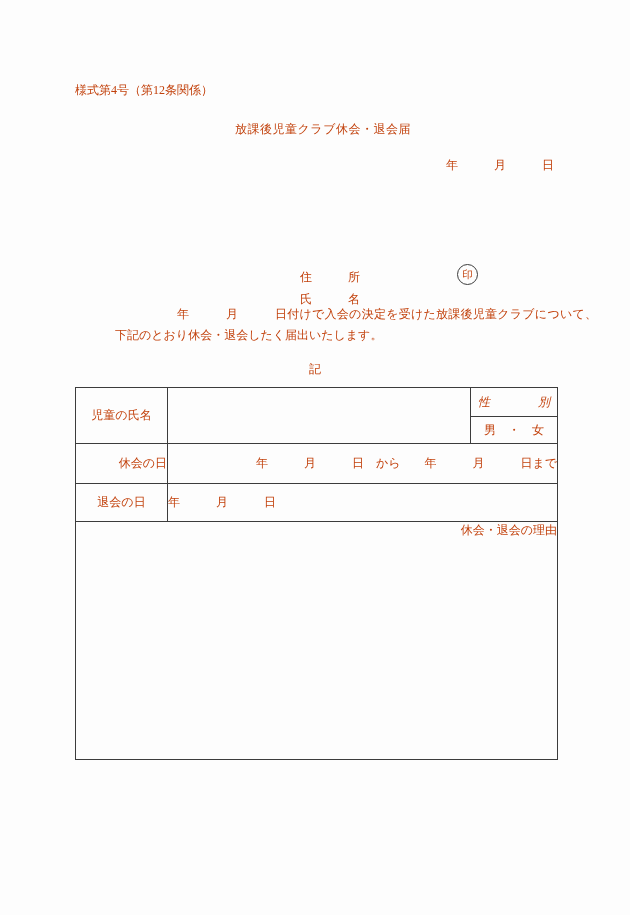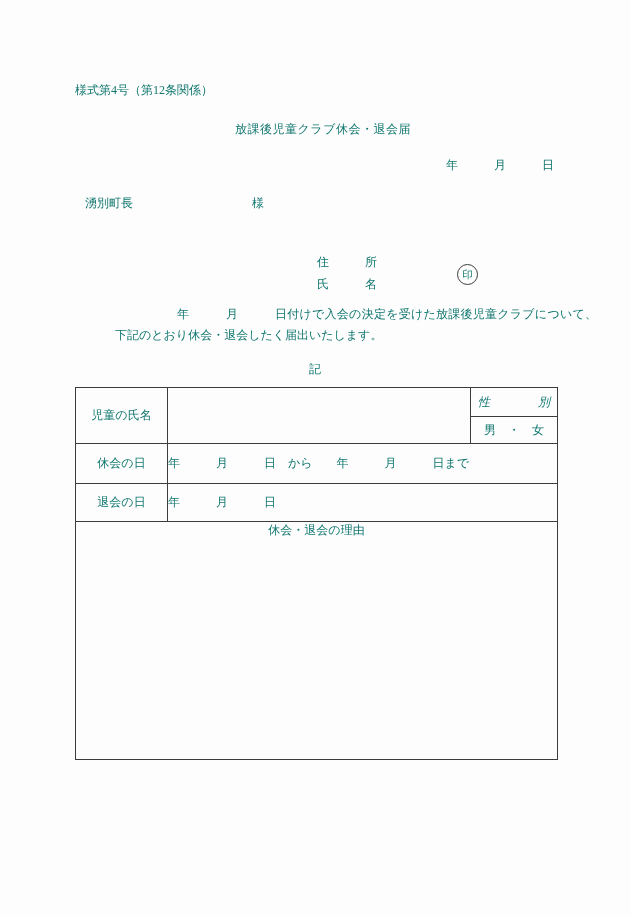--- a/index.html
+++ b/index.html
@@ -6,32 +6,32 @@
     margin: 0;
     padding: 0;
     background: #ffffff;
   }
   .page {
     position: relative;
     width: 630px;
     height: 915px;
     background: #fdfdfd;
     font-family: "Liberation Serif", "DejaVu Serif", serif;
-    color: #0f766e;
+    color: #c2410c;
     font-size: 12px;
     overflow: hidden;
   }
   .abs { position: absolute; }
 
   .form-number   { left: 75px;  top: 82px; }
   .doc-title     { left: 8px; width: 100%; top: 121px; text-align: center; letter-spacing: 0.5px; }
   .date-line     { right: 76px; top: 157px; }
   .addressee     { left: 85px;  top: 195px; }
   .addressee .honorific { margin-left: 119px; }
-  .contact-block { left: 300px; top: 251px; line-height: 22px; margin-left: 17px; }
+  .contact-block { left: 300px; top: 266px; line-height: 22px; }
   .seal {
     left: 457px; top: 264px;
     width: 19px; height: 19px;
     border: 1px solid #3c3c3c;
     border-radius: 50%;
     font-size: 10.5px;
     line-height: 19px;
     text-align: center;
   }
   .body-paragraph {
@@ -51,39 +51,36 @@
   }
   table.form-table td {
     border: 1px solid #3c3c3c;
     font-size: 12px;
     padding: 0;
     overflow: hidden;
   }
   td.label-cell    { text-align: center; vertical-align: middle; }
   td.gender-header { text-align: center; vertical-align: middle; height: 28px; font-style: italic; }
   td.gender-opts   { text-align: center; vertical-align: middle; height: 26px; }
-  tr.row-suspension td { height: 39px; }
+  tr.row-suspension td { height: 39px; text-align: right; }
   tr.row-withdrawal td { height: 37px; }
   td.value-cell    { vertical-align: middle; padding-left: 65px; text-align: left; }
-  td.reason-cell   { height: 237px; vertical-align: top; padding: 14px 8px 0 10px; text-align: center; }
+  td.reason-cell   { height: 237px; vertical-align: top; padding: 14px 8px 0 10px; text-align: right; }
 </style>
 </head>
 <body>
 
 <div class="page">
 
   <div class="abs form-number">様式第4号（第12条関係）</div>
 
   <div class="abs doc-title">放課後児童クラブ休会・退会届</div>
 
   <div class="abs date-line">年　　　月　　　日</div>
 
-  <div class="abs addressee">
-    <span>湧別町長</span><span class="honorific">様</span>
-  </div>
 
   <div class="abs contact-block">
     <div>住　　　所</div>
     <div>氏　　　名</div>
   </div>
 
   <div class="abs seal">印</div>
 
   <div class="abs body-paragraph">年　　　月　　　日付けで入会の決定を受けた放課後児童クラブについて、下記のとおり休会・退会したく届出いたします。</div>
 

